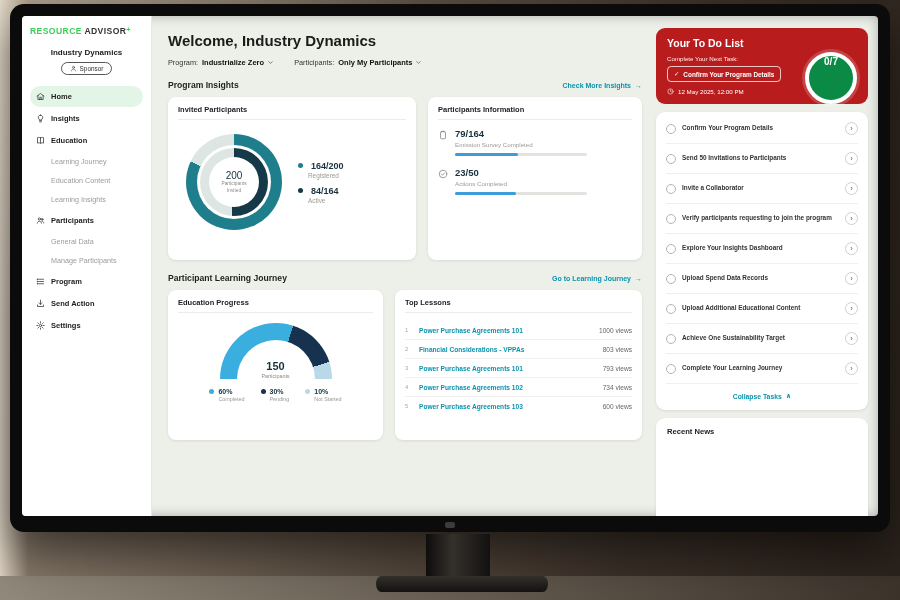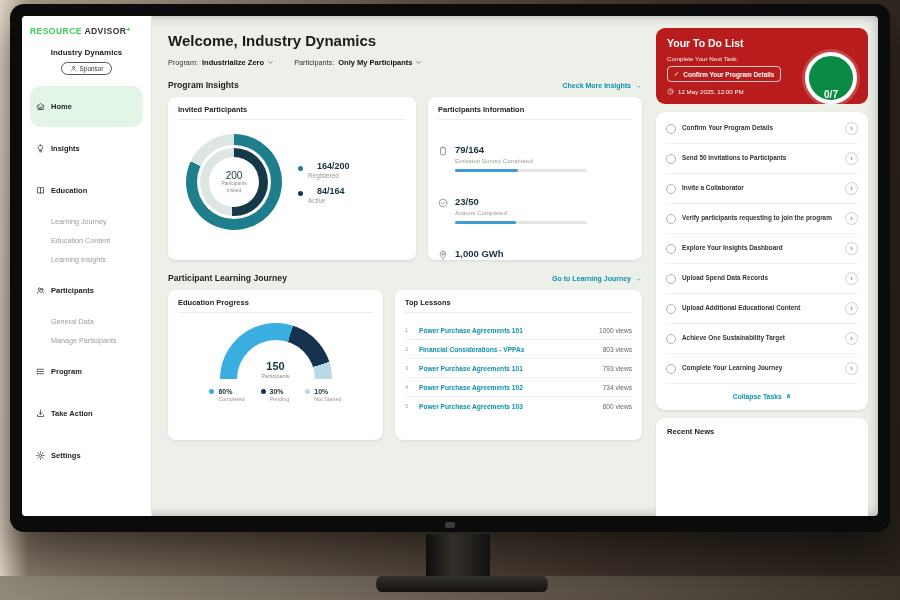--- a/index.html
+++ b/index.html
@@ -30,21 +30,21 @@
   svg.ic *{fill:none;stroke:currentColor;stroke-width:2px;stroke-linecap:round;stroke-linejoin:round;}
   
   .sidebar{width:130px;background:#fff;border-right:1px solid #e6e6e2;padding:10px 8px;
     box-sizing:border-box;display:flex;flex-direction:column;}
   .logo{font-size:8.6px;font-weight:700;letter-spacing:.4px;white-space:nowrap;}
   .logo .g{color:#3dcd58;} .logo .d{color:#333;} .logo .p{color:#3dcd58;font-size:7px;vertical-align:top;}
   .org{text-align:center;font-size:8px;font-weight:700;color:#222;margin-top:12px;}
   .badge{display:flex;align-items:center;gap:3px;border:1px solid #555;border-radius:9px;
     font-size:6.4px;color:#333;padding:2px 8px;margin:5px auto 0;width:fit-content;}
   .nav{margin-top:10px;}
-  .nav-item{display:flex;align-items:center;gap:6px;padding:16px 6px;border-radius:11px;
+  .nav-item{display:flex;align-items:center;gap:6px;padding:6px 6px;border-radius:11px;
     font-size:7.5px;font-weight:700;color:#222;margin:1px 0;cursor:pointer;}
   .nav-item.active{background:#e3f5e6;}
   .nav-item svg{width:9px;height:9px;color:#333;}
   .nav-sub{padding:5px 6px 5px 21px;font-size:7.2px;color:#9b9b97;cursor:pointer;}
   
   .main{flex:1;min-width:0;padding:12px 12px 0 16px;box-sizing:border-box;}
   .welcome{font-size:15px;font-weight:700;color:#1b1b1b;margin:4px 0 0;}
   .selects{display:flex;gap:20px;margin-top:9px;align-items:center;}
   .selector{display:flex;align-items:center;cursor:pointer;}
   .sel-label{font-size:7.3px;color:#333;}
@@ -63,28 +63,28 @@
   .donut-wrap{display:flex;align-items:center;gap:16px;padding:6px 0 0 8px;}
   .donut{position:relative;width:96px;height:96px;}
   .ring-outer{position:absolute;inset:0;border-radius:50%;}
   .ring-hole1{position:absolute;inset:11px;border-radius:50%;background:#fff;}
   .ring-inner{position:absolute;inset:14px;border-radius:50%;}
   .ring-hole2{position:absolute;inset:23px;border-radius:50%;background:#fff;display:flex;
     flex-direction:column;align-items:center;justify-content:center;text-align:center;}
   .donut-val{font-size:10px;font-weight:400;color:#16323f;}
   .donut-cap{font-size:4.8px;color:#8a8a86;width:36px;line-height:1.3;}
   .leg-item{margin:7px 0;}
-  .leg-top{display:flex;align-items:flex-end;gap:14px;}
+  .leg-top{display:flex;align-items:center;gap:8px;}
   .dot{width:5px;height:5px;border-radius:50%;flex:none;}
   .dot-reg{background:#1f7e8c;} .dot-act{background:#16394a;}
   .leg-val{font-size:9px;font-weight:700;color:#16323f;}
   .leg-label{font-size:6.4px;color:#9a9a96;margin-left:10px;margin-top:1px;}
   
   .card-info{flex:1;height:163px;}
-  .info-row{display:flex;gap:7px;margin:24px 0 11px;align-items:flex-start;}
+  .info-row{display:flex;gap:7px;margin:8px 0 11px;align-items:flex-start;}
   .info-row svg{width:10px;height:10px;color:#8a8a86;margin-top:2px;}
   .info-val{font-size:9.5px;font-weight:700;color:#16323f;}
   .info-label{font-size:6.2px;color:#9a9a96;margin-top:2px;}
   .bar{width:132px;height:3px;background:#e3e3e0;border-radius:2px;margin-top:5px;}
   .bar-fill{height:100%;border-radius:2px;background:#3e9cd8;}
   
   .card-edu{width:215px;height:150px;}
   .gauge-wrap{display:flex;flex-direction:column;align-items:center;padding-top:2px;}
   .gauge{position:relative;width:112px;height:56px;overflow:hidden;}
   .gauge-disc{position:absolute;left:0;top:0;width:112px;height:112px;border-radius:50%;}
@@ -108,21 +108,21 @@
   .right{width:224px;box-sizing:border-box;padding:12px 10px 0 2px;display:flex;flex-direction:column;}
   .todo-green{background:#b91c1c;border-radius:9px;color:#fff;padding:9px 11px;position:relative;flex:none;}
   .todo-title{font-size:10.5px;font-weight:700;}
   .todo-sub{font-size:6.2px;margin-top:6px;opacity:.95;}
   .todo-next{display:flex;align-items:center;gap:4px;border:1px solid rgba(255,255,255,.75);
     border-radius:4px;padding:3px 6px;margin-top:4px;font-size:6.4px;font-weight:700;
     width:fit-content;max-width:132px;cursor:pointer;}
   .todo-due{display:flex;align-items:center;gap:4px;font-size:6.2px;margin-top:6px;}
   .todo-due svg{width:7px;height:7px;}
   .todo-ring{position:absolute;right:11px;top:24px;width:44px;height:44px;border-radius:50%;
-    border:4px solid #fff;background:#0b8a45;display:flex;align-items:flex-end;justify-content:center;
+    border:4px solid #fff;background:#0b8a45;display:flex;align-items:flex-start;justify-content:center;
     font-size:10px;font-weight:700;box-shadow:0 0 0 3px rgba(255,255,255,.18);}
   .todo-list{background:#fff;border-radius:9px;margin-top:8px;padding:2px 10px;
     box-shadow:0 1px 3px rgba(0,0,0,.09);flex:none;}
   .task-row{display:flex;align-items:center;gap:6px;padding:8px 0;border-bottom:1px solid #efefed;cursor:pointer;}
   .task-check{width:8px;height:8px;border:1px solid #b3b3af;border-radius:50%;flex:none;}
   .task-label{flex:1;font-size:6.4px;font-weight:700;color:#333;line-height:1.4;}
   .task-go{width:11px;height:11px;border:1px solid #cfcfcb;border-radius:50%;display:flex;
     align-items:center;justify-content:center;font-size:7.5px;color:#555;flex:none;}
   .collapse{display:flex;justify-content:center;align-items:center;gap:4px;padding:8px 0;
     font-size:6.8px;font-weight:700;color:#0a93ad;cursor:pointer;}
@@ -192,21 +192,21 @@
               <circle cx="4" cy="6" r="1"></circle>
               <circle cx="4" cy="12" r="1"></circle>
               <circle cx="4" cy="18" r="1"></circle>
             </svg>
           <span>Program</span>
         </div>
         <div class="nav-item">
           <svg class="ic" viewBox="0 0 24 24">
               <path d="M12 3v11m0 0 4-4m-4 4-4-4M4 16v4h16v-4"></path>
             </svg>
-          <span>Take Action</span>
+          <span>Send Action</span>
         </div>
         <div class="nav-item">
           <svg class="ic" viewBox="0 0 24 24">
               <circle cx="12" cy="12" r="3.2"></circle>
               <path d="M12 2v3M12 19v3M2 12h3M19 12h3M4.9 4.9 7 7M17 17l2.1 2.1M19.1 4.9 17 7M7 17l-2.1 2.1"></path>
             </svg>
           <span>Settings</span>
         </div>
       </div>
     </div>
@@ -293,30 +293,20 @@
                 <path d="m8 12 3 3 5-6"></path>
               </svg>
             <div>
               <div class="info-val">23/50</div>
               <div class="info-label">Actions Completed</div>
               <div class="bar">
                   <div class="bar-fill" style="width: 46%;"></div>
                 </div>
             </div>
           </div>
-          <div class="info-row">
-            <svg class="ic" viewBox="0 0 24 24">
-                <path d="M12 21s-7-6-7-11a7 7 0 0 1 14 0c0 5-7 11-7 11z"></path>
-                <circle cx="12" cy="10" r="2.5"></circle>
-              </svg>
-            <div>
-              <div class="info-val">1,000 GWh</div>
-              <div class="info-label">Total Global Consumption</div>
-            </div>
-          </div>
         </div>
       </div>
 
       <div class="sec-head">
         <span class="sec-title">Participant Learning Journey</span>
         <span class="sec-link">
           <span>Go to Learning Journey</span>
           <span>→</span>
         </span>
       </div>

